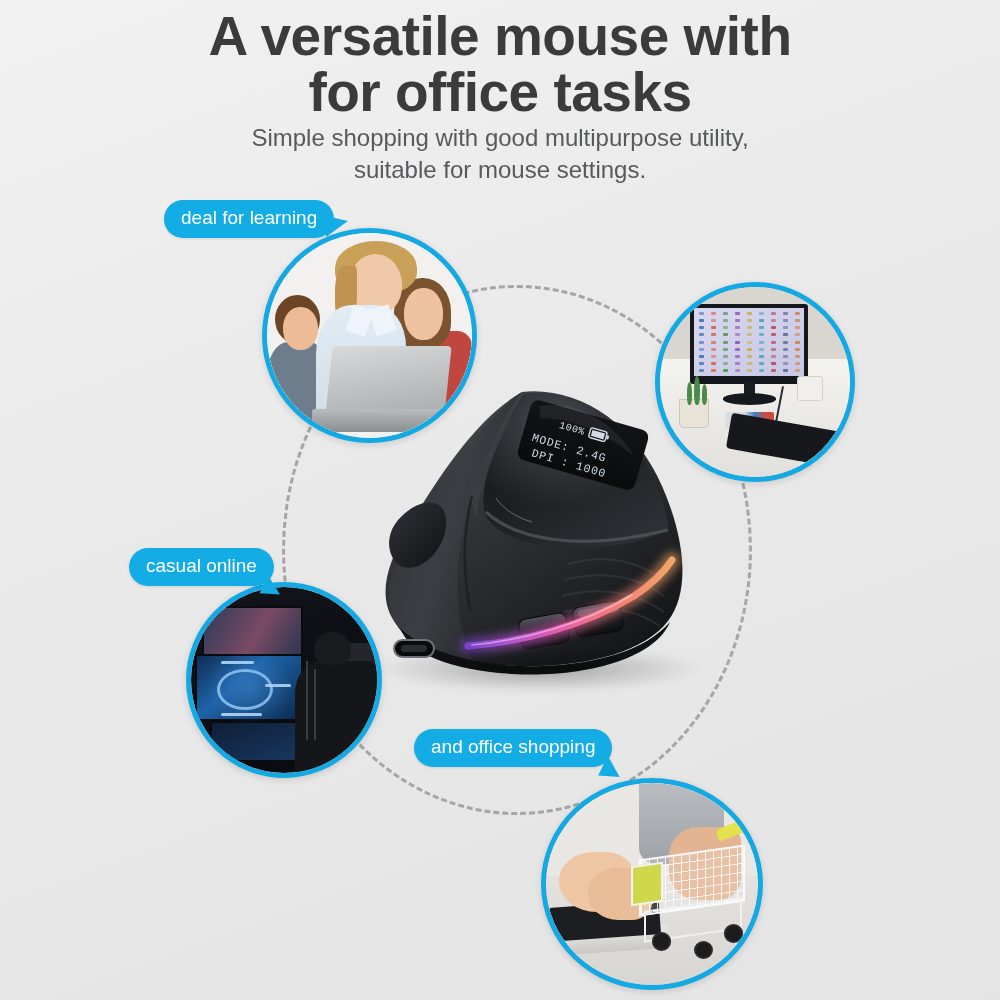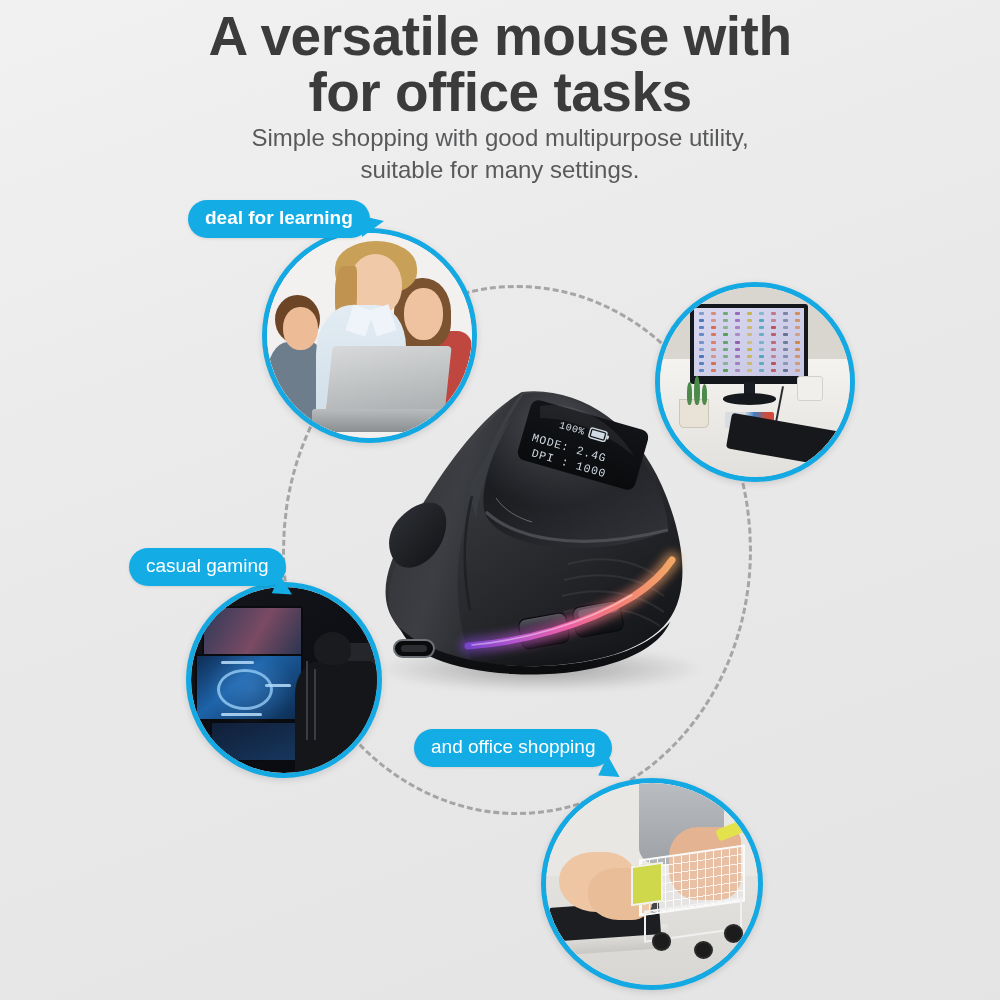--- a/index.html
+++ b/index.html
@@ -162,21 +162,21 @@
     border-radius: 22px;
     white-space: nowrap;
     line-height: 1.15;
     box-shadow: 0 1px 3px rgba(0,0,0,0.10);
   }
   .pill .tail {
     position: absolute;
     width: 0; height: 0;
   }
 
-  #pill-learning { left: 188px; top: 200px; font-weight: bold; }
+  #pill-learning { left: 164px; top: 200px; }
   #pill-learning .tail {
     right: -14px; top: 16px;
     border-left: 22px solid #14ace4;
     border-top: 5px solid transparent;
     border-bottom: 16px solid transparent;
   }
 
   #pill-office { left: 578px; top: 260px; }
   #pill-office .tail {
     right: -8px; bottom: -12px;
@@ -225,21 +225,21 @@
 
 <div id="stage">
 
   <div id="headline">
     <span>A versatile mouse with</span>
     <span class="l2">for office tasks</span>
   </div>
 
   <div id="subhead">
     <span>Simple shopping with good multipurpose utility,</span>
-    <span class="s2">suitable for many settings.</span>
+    <span class="s2">suitable for mouse settings.</span>
   </div>
 
   <div id="dashed-circle"></div>
 
   <div class="photo-circle" id="circle-learning">
     <div class="photo-inner">
       <div class="sc-learn">
         <div class="wall"></div>
         <div class="girl-body"></div>
         <div class="girl-hair"></div>
@@ -466,21 +466,21 @@
     </div>
   </div>
 
   <div class="pill" id="pill-learning">
     <span>deal for learning</span>
     <span class="tail"></span>
   </div>
 
 
   <div class="pill" id="pill-gaming">
-    <span>casual gaming</span>
+    <span>casual online</span>
     <span class="tail"></span>
   </div>
 
   <div class="pill" id="pill-shopping">
     <span>and office shopping</span>
     <span class="tail"></span>
   </div>
 
   <div id="mouse-wrap">
     <div id="mouse-shadow"></div>

